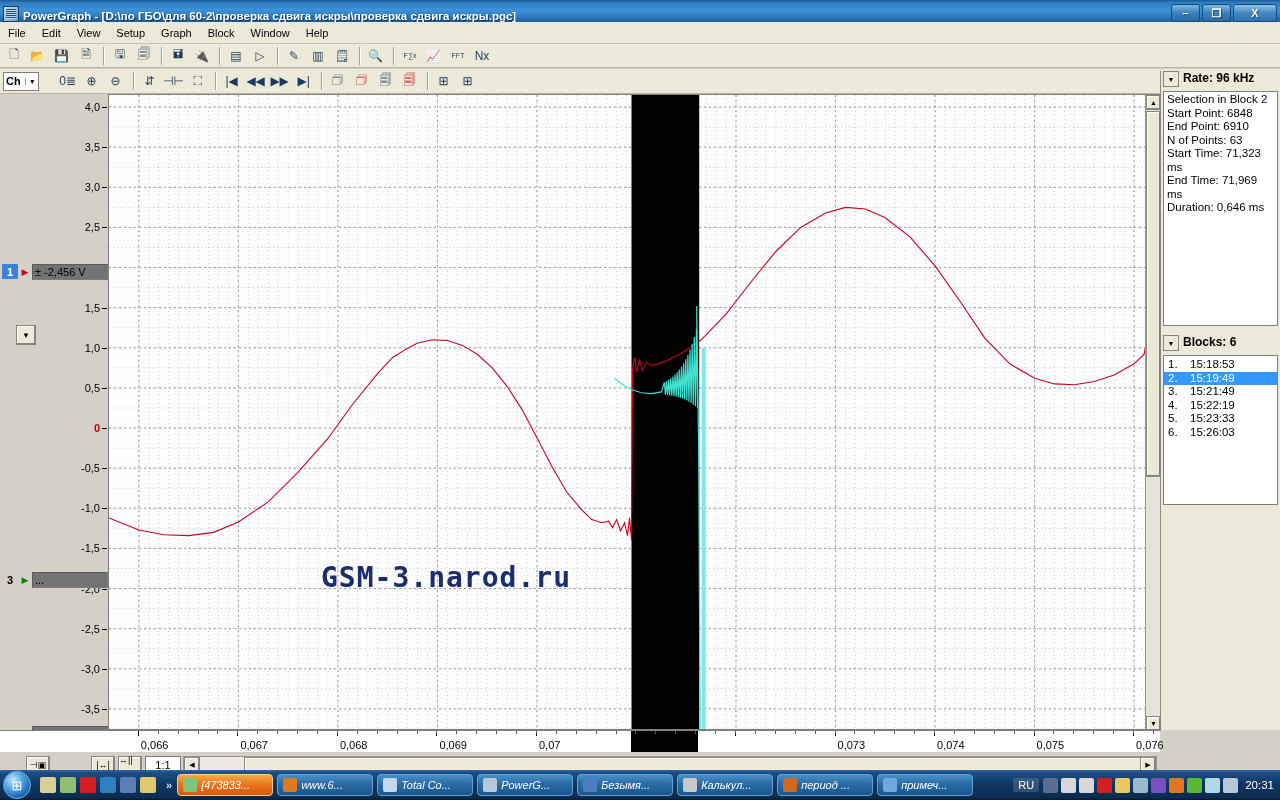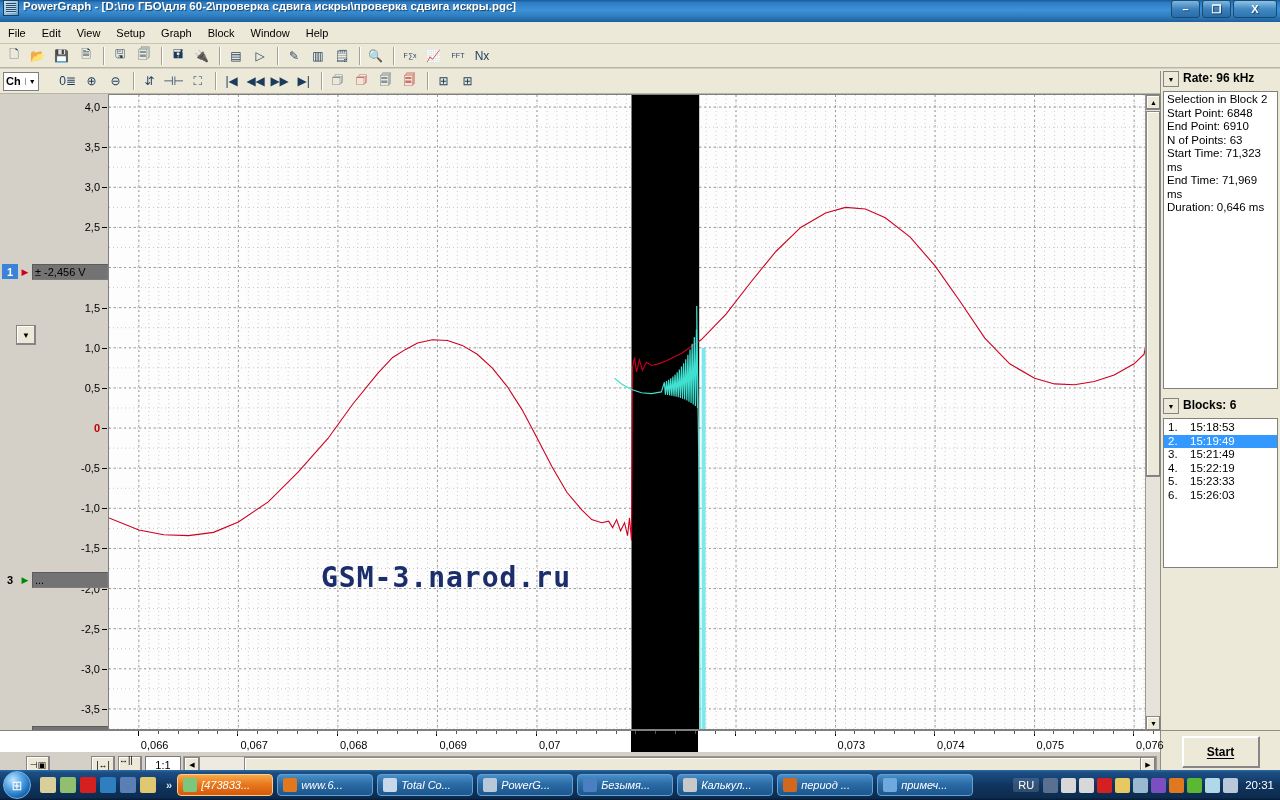--- a/index.html
+++ b/index.html
@@ -9,21 +9,21 @@
     font-family: "Liberation Sans", sans-serif;
     font-size: 11px;
     background: #d4d0c8;
   }
   #app { position: relative; width: 1280px; height: 800px; }
 
   
   .titlebar {
     position: absolute; left: 0; top: 0; width: 1280px; height: 22px;
     background: linear-gradient(to bottom, #1a5a96 0%, #2d7cc4 12%, #3d92d8 45%, #2f7fc0 72%, #1d5f9e 100%);
-    display: flex; align-items: flex-start; padding-left: 3px;
+    display: flex; align-items: flex-end; padding-left: 3px;
   }
   .tb-icon {
     width: 16px; height: 16px; margin-right: 4px;
     background: linear-gradient(135deg,#cfe3f2,#6a9cc4);
     border: 1px solid #14405f; position: relative; flex: 0 0 auto;
   }
   .tb-icon:after {
     content:""; position:absolute; left:2px; top:2px; right:2px; bottom:2px;
     background: repeating-linear-gradient(to bottom,#24506f 0 1px,#bed6e8 1px 2px);
   }
@@ -84,21 +84,21 @@
   .drop-btn {
     width: 16px; height: 16px; border: 1px solid #848484;
     background: #ece9d8; display: flex; align-items: center; justify-content: center;
     font-size: 7px; margin-right: 4px; flex: 0 0 auto;
   }
   .rbox {
     background: #fff; border: 1px solid #828179;
     margin: 0 2px; padding: 1px 3px; font-size: 11.5px; line-height: 13.5px;
     color: #000; overflow: hidden;
   }
-  .rbox.sel { height: 298px; }
+  .rbox.sel { height: 235px; }
   .rbox.blocks { height: 150px; padding: 2px 0 0 0; }
   .blk-row { display: flex; padding: 0 4px; font-size: 11.5px; line-height: 13.5px; }
   .blk-row .n { width: 22px; }
   .blk-row.active { background: #3399ff; color: #fff; }
   .start-wrap {
     position: absolute; right: 0; bottom: 28px; width: 120px; height: 42px;
     background: #ece9d8; border-left: 1px solid #918e84; border-top: 1px solid #918e84;
     display: flex; align-items: center; justify-content: center;
   }
   .start-btn {
@@ -374,25 +374,20 @@
           <span class="n">5.</span>
           <span>15:23:33</span>
         </div>
         <div class="blk-row">
           <span class="n">6.</span>
           <span>15:26:03</span>
         </div>
       </div>
   </div>
 
-  <div class="start-wrap">
-    <div class="start-btn">
-      <span>Start</span>
-    </div>
-  </div>
 
   <div class="workarea">
 
     <div class="yaxis" id="yaxis">
       <div class="sidebtn" style="left:16px; top:231px;">▼</div>
     <div class="ytick" style="top: 13.038px;">4,0</div>
         <div class="ytick" style="top: 53.1646px;">3,5</div>
         <div class="ytick" style="top: 93.2911px;">3,0</div>
         <div class="ytick" style="top: 133.418px;">2,5</div>
         <div class="ytick" style="top: 173.544px;">2,0</div>

